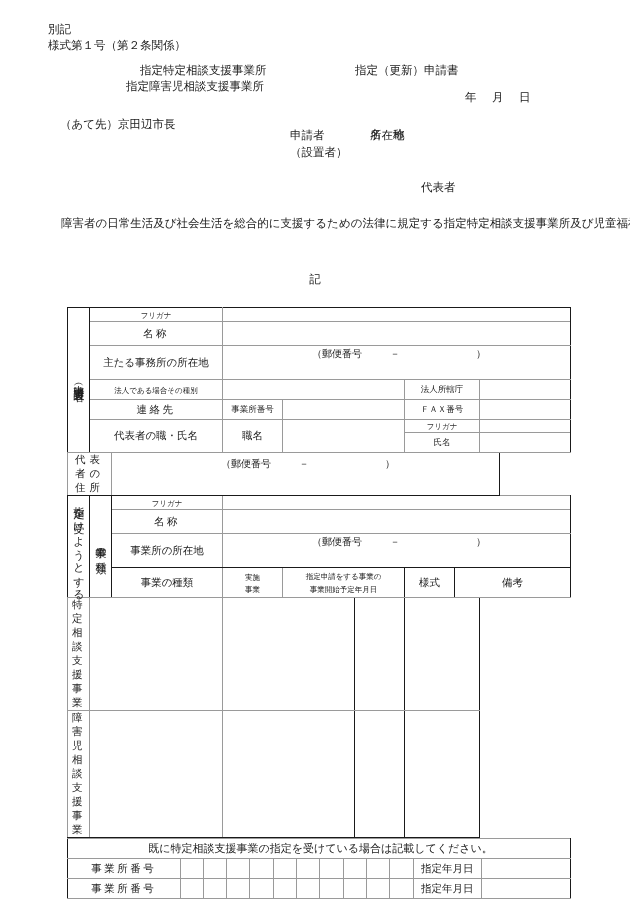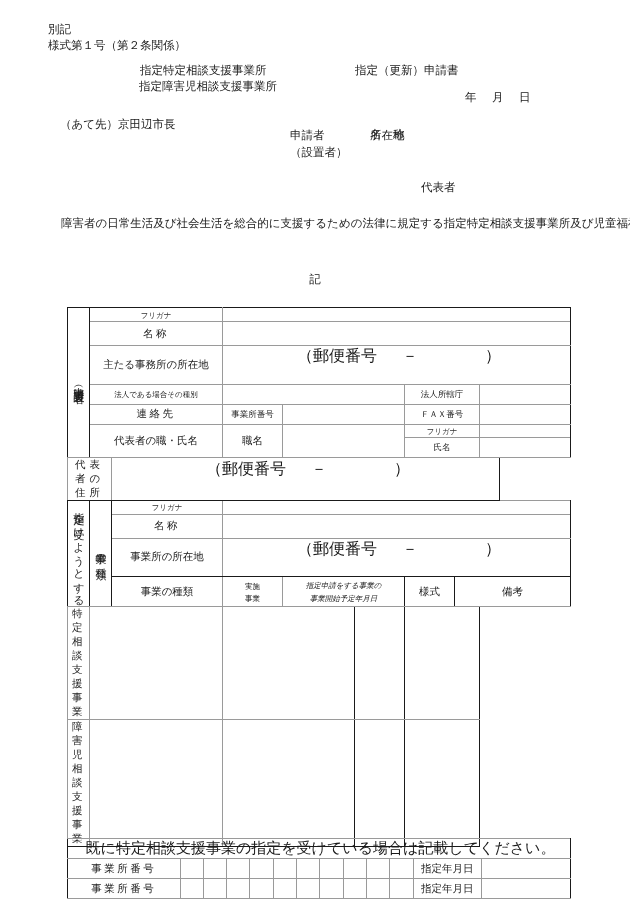--- a/index.html
+++ b/index.html
@@ -14,21 +14,21 @@
 
   
   .t{position:absolute;white-space:pre;line-height:1.25;}
   .f11_5{font-size:11.5px;}
 
   
   #hdr-bekki{left:48px;top:22px;}
   #hdr-yoshiki{left:48px;top:38px;}
 
   #office1{left:140px;top:63px;}
-  #office2{left:139px;top:79px;text-align:right;}
+  #office2{left:126px;top:79px;text-align:right;}
   #apptitle{left:355px;top:63px;}
 
   #dateline{left:465px;top:90px;letter-spacing:0;}
   #dateline span{display:inline-block;}
   #dateline .g{width:27px;}
 
   #addressee{left:60px;top:117px;}
   #ap-label1{left:290px;top:128px;}
   #ap-label2{left:290px;top:145px;}
   #ap-val1{left:370px;top:128px;}
@@ -65,25 +65,25 @@
   }
   .vwrap{display:flex;align-items:center;justify-content:center;height:100%;}
 
   .lbl{font-size:10.5px;}
   .lbl-sm{font-size:8.5px;}
   .lbl-xs{font-size:7.5px;}
   .furi{font-size:7.5px;color:#333;}
   .spread{letter-spacing:2.5px;}
   .spread3{letter-spacing:4px;}
 
-  .postal{text-align:left;padding-left:5px !important;font-size:16px;margin-top:34px;}
+  .postal{text-align:left;padding-left:5px !important;font-size:10px;margin-top:34px;}
   .postal .dash{display:inline-block;width:66px;text-align:center;}
   .postal .close{display:inline-block;width:58px;text-align:right;}
 
-  .noterow{font-size:15px;text-align:left;padding-left:3px !important;height:15px;}
+  .noterow{font-size:11px;text-align:left;padding-left:3px !important;height:15px;}
 </style>
 </head>
 <body>
 
 <div class="page">
 
   <div class="t f11_5" id="hdr-bekki">別記</div>
   <div class="t f11_5" id="hdr-yoshiki">様式第１号（第２条関係）</div>
 
   <div class="t f11_5" id="office1">指定特定相談支援事業所</div>
@@ -247,21 +247,21 @@
     </tr>
 
     <tr>
       <td style="height:30px;">
         <span class="lbl">事業の種類</span>
       </td>
       <td class="nb-r" colspan="2" style="line-height:1.15;">
         <span class="lbl-xs">実施</span><br>
         <span class="lbl-xs">事業</span>
       </td>
-      <td class="thick-r" colspan="5" style="line-height:1.25;font-style:italic;">
+      <td class="thick-r" colspan="5" style="line-height:1.25;">
         <span class="lbl-xs">指定申請をする事業の</span><br>
         <span class="lbl-xs">事業開始予定年月日</span>
       </td>
       <td class="thick-r" colspan="2">
         <span class="lbl">様式</span>
       </td>
       <td class="outer-r" colspan="3">
         <span class="lbl">備考</span>
       </td>
     </tr>

